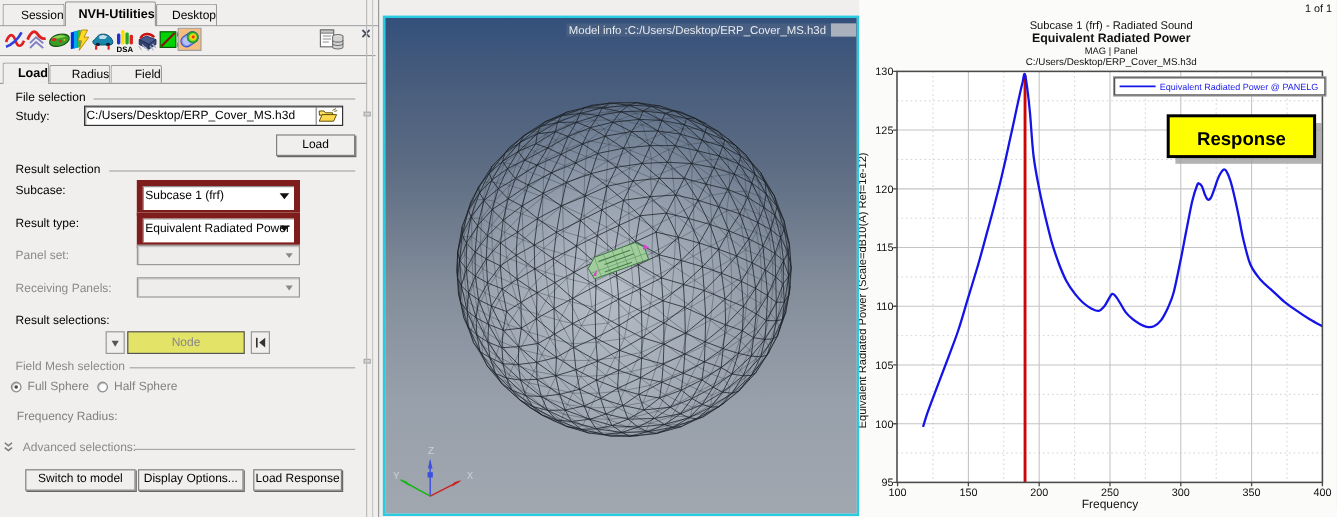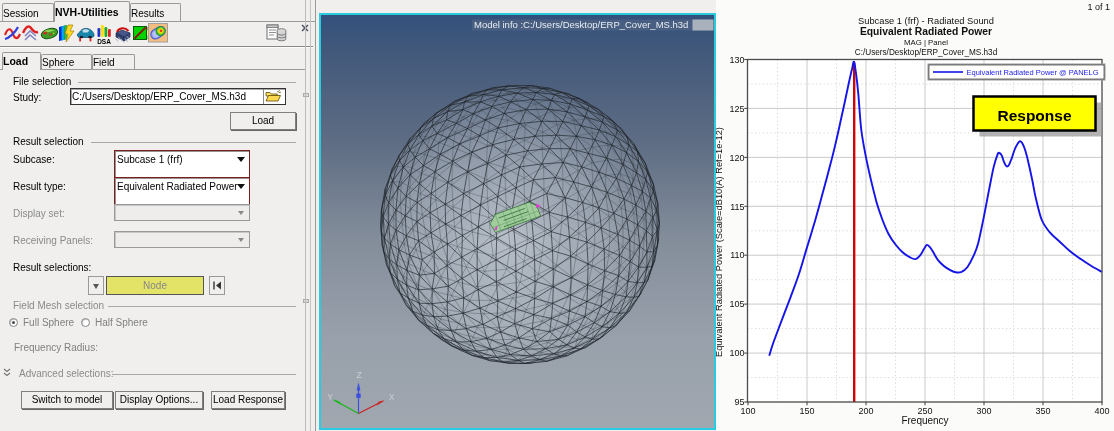--- a/index.html
+++ b/index.html
@@ -4,38 +4,38 @@
 <style>
 *{margin:0;padding:0;box-sizing:border-box}
 html,body{width:1114px;height:431px;overflow:hidden;background:#f0efee;
  font-family:"Liberation Sans",sans-serif;position:relative}
 .abs{position:absolute}
 .lbl{position:absolute;font-size:10px;color:#000;white-space:nowrap}
 .glbl{position:absolute;font-size:10px;color:#8a8a8a;white-space:nowrap}
 .gline{position:absolute;height:1px;background:#a8a8a8}
 .btn{position:absolute;background:#f0efee;border:1px solid #808080;
  box-shadow:1px 1px 0 #666;font-size:10px;color:#000;text-align:center;white-space:nowrap}
-.combo{position:absolute;height:30px;background:#fff;border:1px solid #7f1d1d;box-shadow:inset 1px 1px 0 rgba(40,40,40,0.5)}
+.combo{position:absolute;height:30px;background:#fff;border:5px solid #7f1d1d;box-shadow:inset 1px 1px 0 rgba(40,40,40,0.5)}
 .combo .tx{position:absolute;left:2px;top:3px;font-size:10px;color:#000;white-space:nowrap}
 .combo .ar{position:absolute;right:2px;top:0;width:13px;height:14px}
 .combo .ar:after{content:"";position:absolute;left:3px;top:6px;border:4px solid transparent;border-top:5px solid #111}
 .dcombo{position:absolute;height:17px;background:#eeedec;border:1px solid #999;box-shadow:inset 1px 1px 0 rgba(130,130,130,0.35)}
 .dcombo .ar{position:absolute;right:1px;top:1px;width:13px;height:13px}
 .dcombo .ar:after{content:"";position:absolute;left:3px;top:5px;border:3.5px solid transparent;border-top:4.5px solid #888}
 .tab{position:absolute;border:1px solid #9a9a9a;border-bottom:none;background:#f0efee;
- font-size:10px;text-align:left;border-radius:2px 2px 0 0}
+ font-size:10px;text-align:right;border-radius:2px 2px 0 0}
 </style>
 </head>
 <body>
 
 <div class="abs" style="left:0;top:0;width:316px;height:431px;background:#f0efee">
 
   <div class="tab" style="left:2px;top:3px;width:52px;height:19px;line-height:19px">Session</div>
   <div class="tab" style="left:54px;top:1px;width:76px;height:21px;line-height:21px;font-weight:bold;font-size:10.5px;z-index:2;background:#f0efee">NVH-Utilities</div>
-  <div class="tab" style="left:130px;top:3px;width:51px;height:19px;line-height:19px">Results</div>
+  <div class="tab" style="left:130px;top:3px;width:51px;height:19px;line-height:19px">Desktop</div>
   <div class="abs" style="left:0;top:21px;width:316px;height:1px;background:#9a9a9a"></div>
   <div class="abs" style="left:55px;top:21px;width:74px;height:1px;background:#f0efee;z-index:3"></div>
 
   <div class="abs" style="left:0;top:22px;width:316px;height:24px;background:#f0efee"></div>
   <div class="abs" style="left:0;top:46px;width:313px;height:1px;background:#888"></div>
   <div class="abs" style="left:0;top:47px;width:313px;height:1px;background:#fcfcfc"></div>
 
   <svg class="abs" style="left:2px;top:23px" width="290" height="22" viewBox="0 0 290 22">
 
     <g transform="translate(2,2)">
@@ -120,21 +120,21 @@
       <path d="M11.2,6.5 V15 A4.3,1.8 0 0 0 19.8,15 V6.5" fill="#d4d4d4" stroke="#707070" stroke-width="0.9"></path>
       <path d="M11.2,9.3 A4.3,1.8 0 0 0 19.8,9.3 M11.2,12.1 A4.3,1.8 0 0 0 19.8,12.1" fill="none" stroke="#707070" stroke-width="0.9"></path>
     </g>
   </svg>
 
   <svg class="abs" style="left:301px;top:24px" width="8" height="8" viewBox="0 0 8 8">
     <path d="M1,1 L7,7 M7,1 L1,7" stroke="#4a5162" stroke-width="1.5"></path>
   </svg>
 
   <div class="tab" style="left:2px;top:52px;width:39px;height:17px;line-height:17px;font-weight:bold;font-size:10.5px;z-index:2">Load</div>
-  <div class="tab" style="left:41px;top:54px;width:51px;height:15px;line-height:15px">Sphere</div>
+  <div class="tab" style="left:41px;top:54px;width:51px;height:15px;line-height:15px">Radius</div>
   <div class="tab" style="left:92px;top:54px;width:43px;height:15px;line-height:15px">Field</div>
   <div class="abs" style="left:0;top:69px;width:306px;height:1px;background:#9a9a9a"></div>
   <div class="abs" style="left:3px;top:69px;width:37px;height:1px;background:#f0efee;z-index:3"></div>
 
   <div class="lbl" style="left:13px;top:76px">File selection</div>
   <div class="gline" style="left:78px;top:82px;width:218px"></div>
   <div class="lbl" style="left:13px;top:92px">Study:</div>
   <div class="abs" style="left:70px;top:88px;width:216px;height:17px;background:#fff;border:1px solid #333;box-shadow:inset 1px 1px 0 rgba(40,40,40,0.4)">
      <span style="position:absolute;left:1px;top:2px;font-size:10px;white-space:nowrap">C:/Users/Desktop/ERP_Cover_MS.h3d</span>
      <span style="position:absolute;right:0;top:0;width:22px;height:13px;border-left:1px solid #888;height:100%"></span>
@@ -154,21 +154,21 @@
       <span class="tx">Subcase 1 (frf)</span>
       <span class="ar"></span>
     </div>
 
   <div class="lbl" style="left:13px;top:181px">Result type:</div>
   <div class="combo" style="left:114px;top:177px;width:136px">
       <span class="tx">Equivalent Radiated Power</span>
       <span class="ar"></span>
     </div>
 
-  <div class="glbl" style="left:13px;top:208px">Display set:</div>
+  <div class="glbl" style="left:13px;top:208px">Panel set:</div>
   <div class="dcombo" style="left:114px;top:204px;width:136px">
       <span class="ar"></span>
     </div>
 
   <div class="glbl" style="left:13px;top:235px">Receiving Panels:</div>
   <div class="dcombo" style="left:114px;top:231px;width:136px">
       <span class="ar"></span>
     </div>
 
   <div class="lbl" style="left:13px;top:262px">Result selections:</div>

